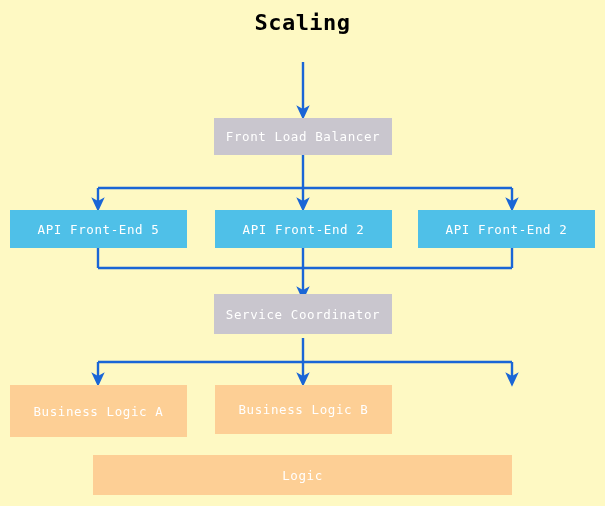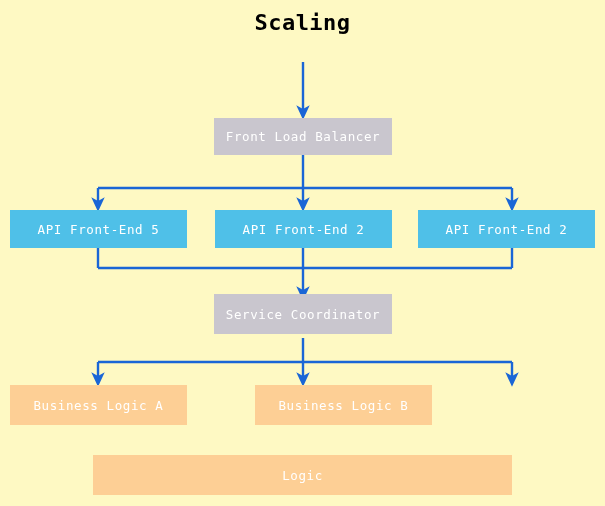--- a/index.html
+++ b/index.html
@@ -86,17 +86,17 @@
       <line x1="303" y1="362" x2="303" y2="379" marker-end="url(#arrowhead)"></line>
       <line x1="512" y1="362" x2="512" y2="379" marker-end="url(#arrowhead)"></line>
     </g>
   </svg>
 
   <div class="node" style="left: 214px; top: 118px; width: 178px; height: 37px; background: rgb(201, 198, 206); color: rgb(255, 255, 255);">Front Load Balancer</div>
   <div class="node" style="left: 10px; top: 210px; width: 177px; height: 38px; background: rgb(79, 192, 232); color: rgb(255, 255, 255);">API Front-End 5</div>
   <div class="node" style="left: 215px; top: 210px; width: 177px; height: 38px; background: rgb(79, 192, 232); color: rgb(255, 255, 255);">API Front-End 2</div>
   <div class="node" style="left: 418px; top: 210px; width: 177px; height: 38px; background: rgb(79, 192, 232); color: rgb(255, 255, 255);">API Front-End 2</div>
   <div class="node" style="left: 214px; top: 294px; width: 178px; height: 40px; background: rgb(201, 198, 206); color: rgb(255, 255, 255);">Service Coordinator</div>
-  <div class="node" style="left: 10px; top: 385px; width: 177px; height: 40px; background: rgb(253, 207, 149); color: rgb(255, 255, 255);">Business Logic A</div>
-  <div class="node" style="left: 215px; top: 385px; width: 177px; height: 40px; background: rgb(253, 207, 149); color: rgb(255, 255, 255); margin-left: 40px;">Business Logic B</div>
+  <div class="node" style="left: 10px; top: 385px; width: 177px; height: 52px; background: rgb(253, 207, 149); color: rgb(255, 255, 255);">Business Logic A</div>
+  <div class="node" style="left: 215px; top: 385px; width: 177px; height: 49px; background: rgb(253, 207, 149); color: rgb(255, 255, 255);">Business Logic B</div>
   <div class="node" style="left: 93px; top: 455px; width: 419px; height: 40px; background: rgb(253, 207, 149); color: rgb(255, 255, 255);">Logic</div>
 
 </div>
 
 </body></html>

